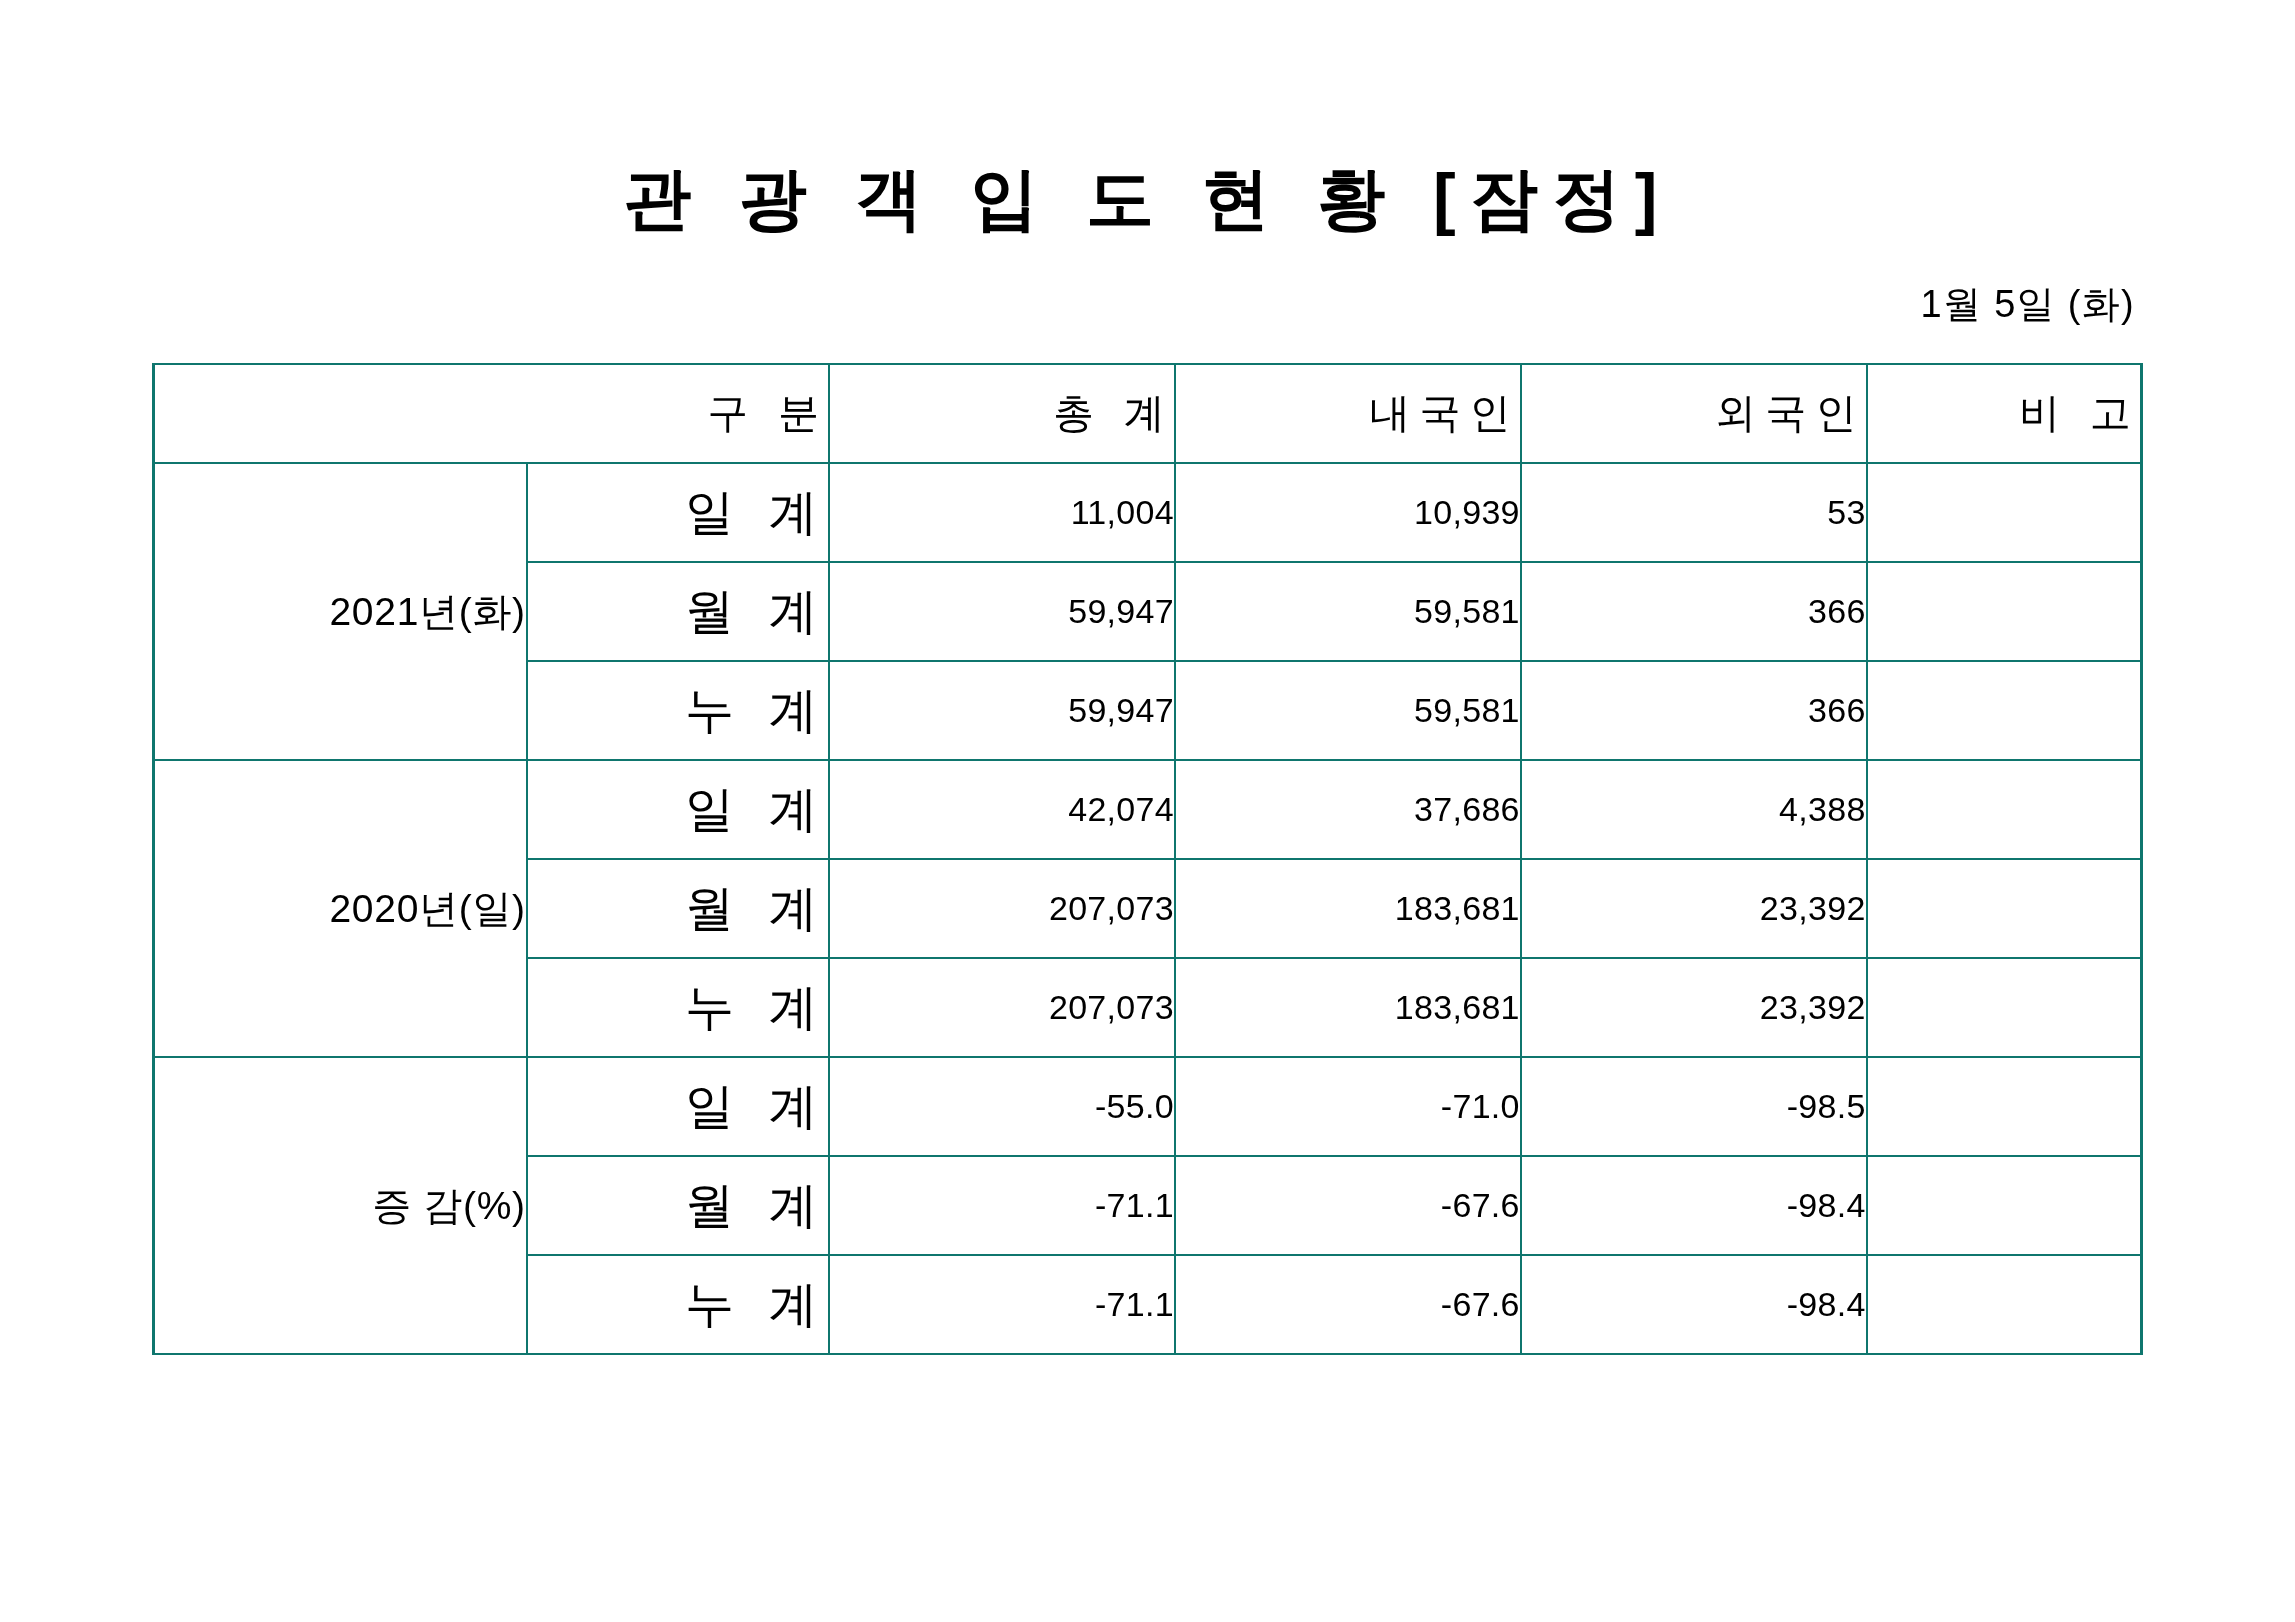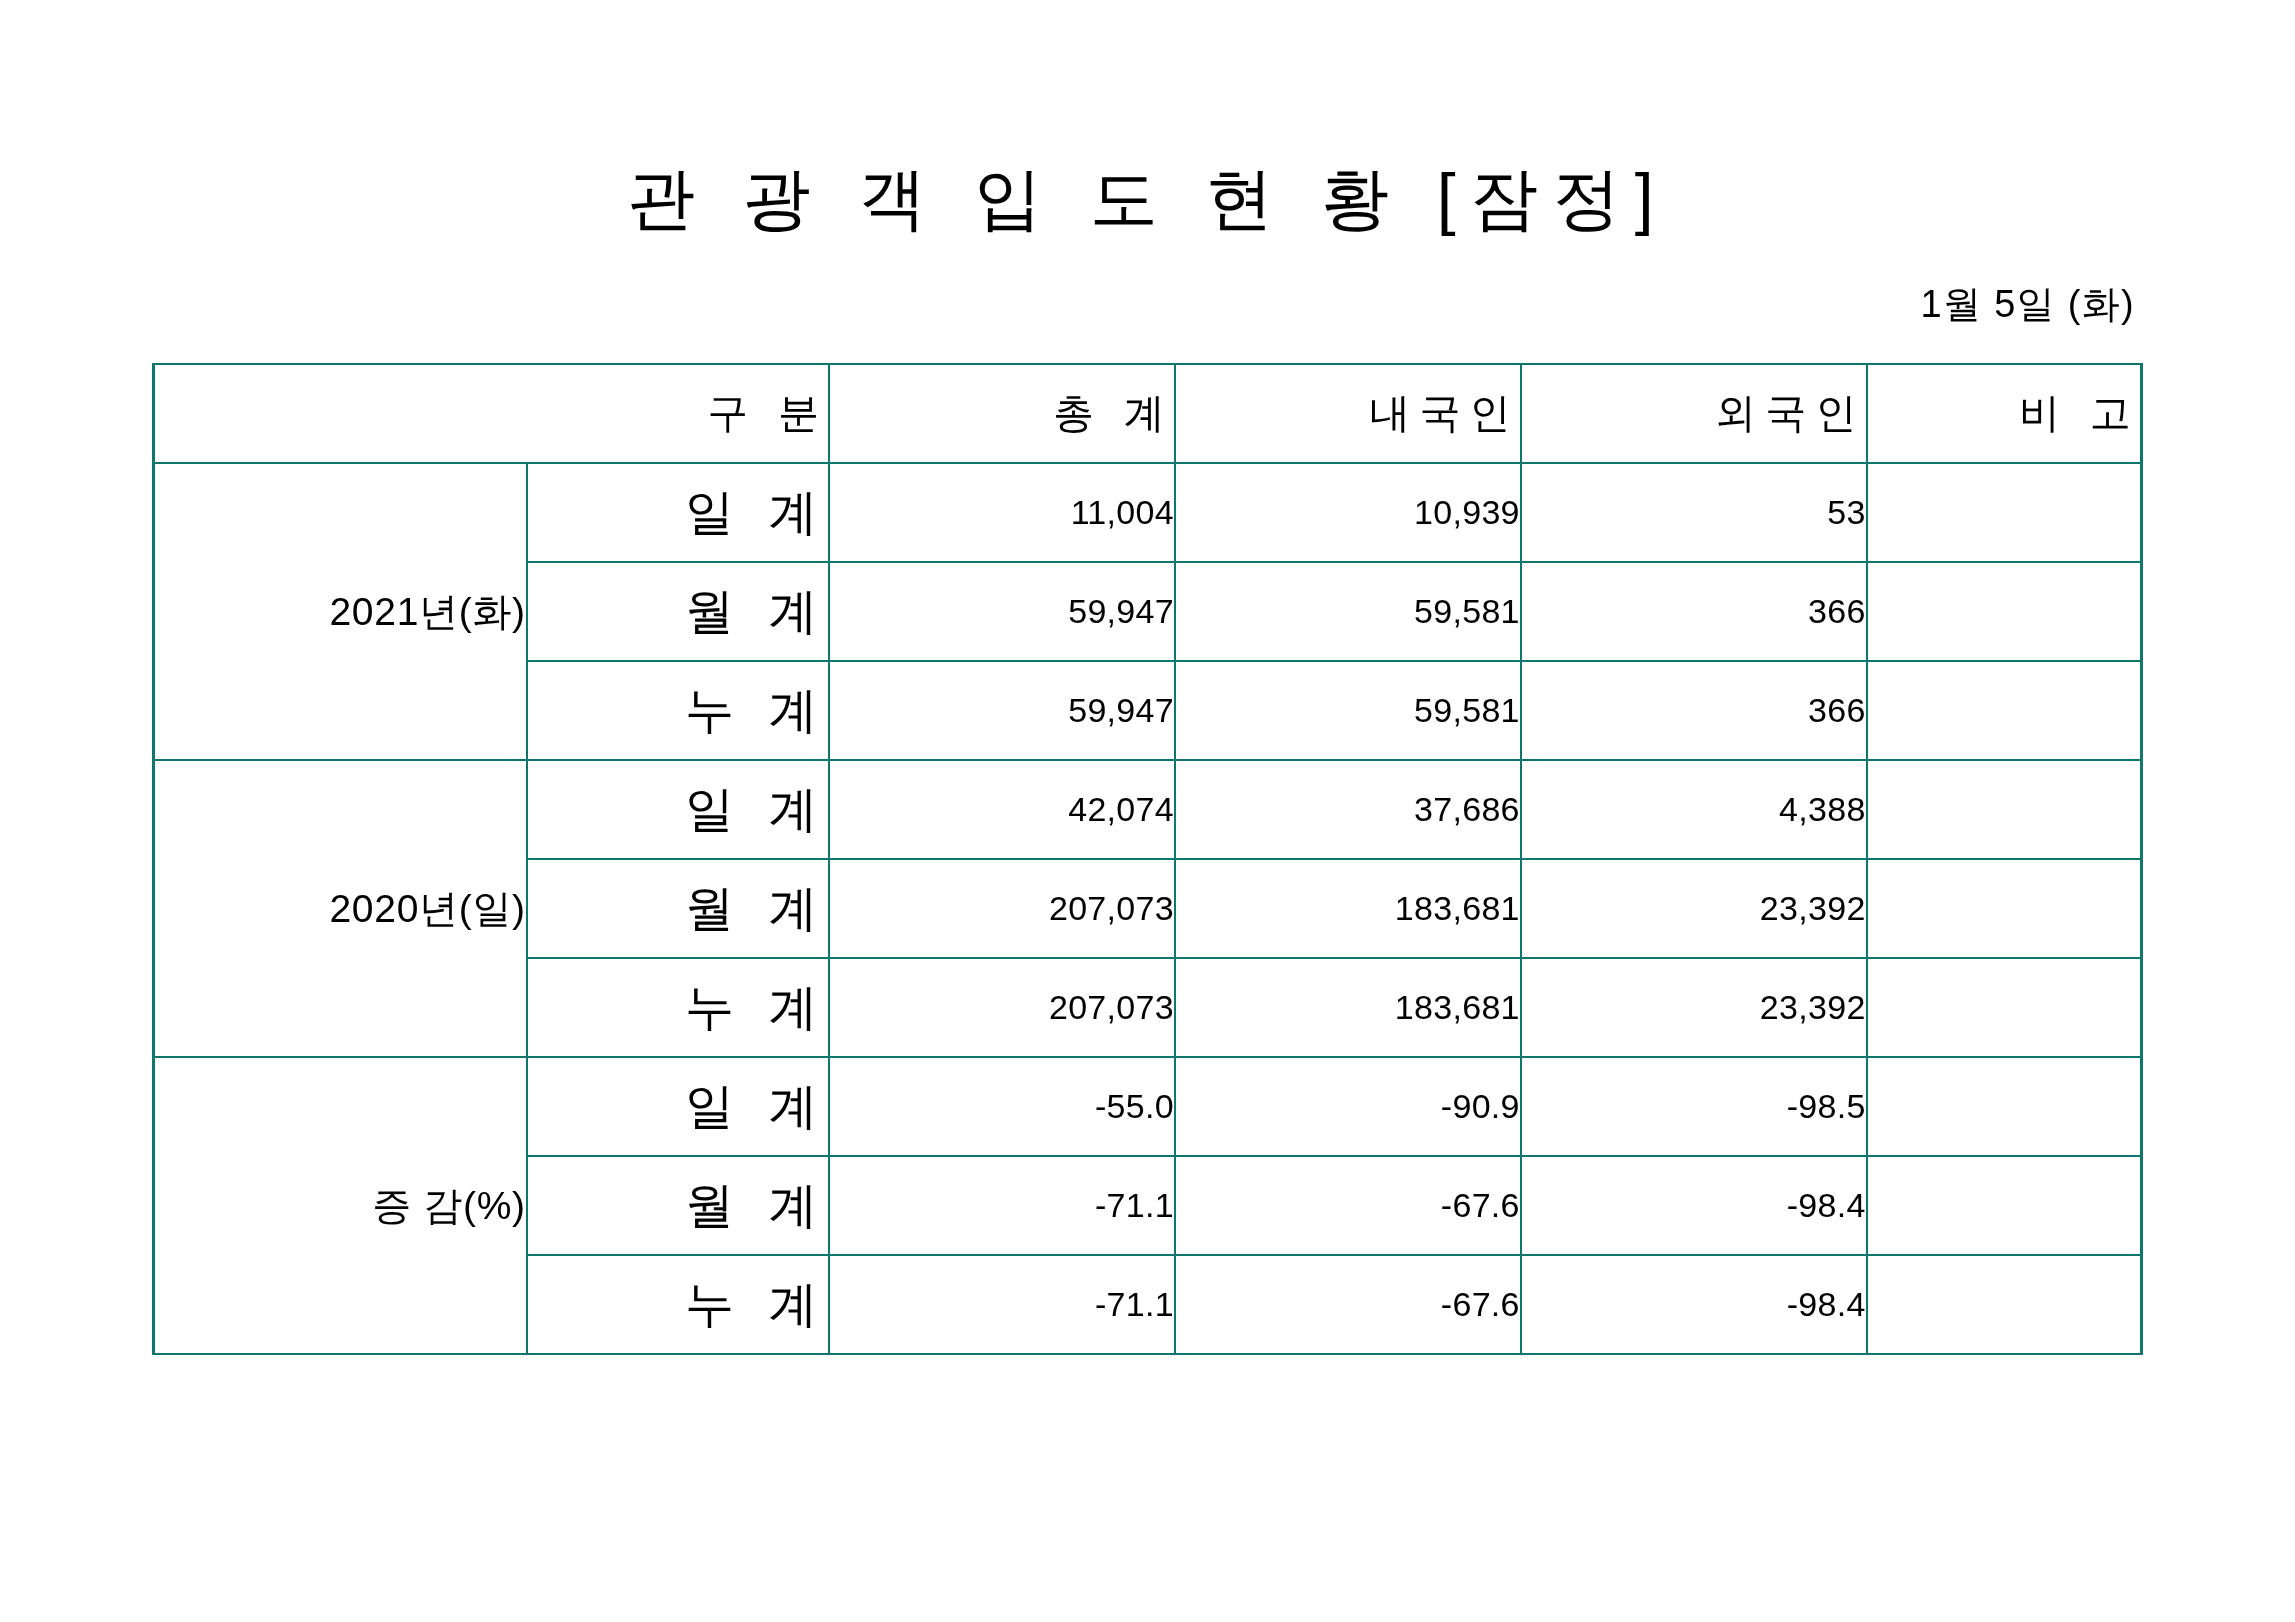--- a/index.html
+++ b/index.html
@@ -17,21 +17,21 @@
   .page {
     position: relative;
     width: 2295px;
     height: 1623px;
     box-sizing: border-box;
     padding: 0;
   }
   .title {
     text-align: center;
     font-size: 68px;
-    font-weight: 400;
+    font-weight: 700;
     letter-spacing: 14.4px;
     margin: 0;
     padding-top: 164px;
     line-height: 1;
     white-space: pre;
   }
   .date-line {
     text-align: right;
     font-size: 38px;
     font-weight: 400;
@@ -176,21 +176,21 @@
           <td class="num-cell">207,073</td>
           <td class="num-cell">183,681</td>
           <td class="num-cell">23,392</td>
           <td class="note-cell col-right"></td>
         </tr>
 
         <tr class="thick-top">
           <td class="group-cell col-left" rowspan="3">증 감(%)</td>
           <td class="sub-cell">일 계</td>
           <td class="num-cell">-55.0</td>
-          <td class="num-cell">-90.9</td>
+          <td class="num-cell">-71.0</td>
           <td class="num-cell">-98.5</td>
           <td class="note-cell col-right"></td>
         </tr>
         <tr>
           <td class="sub-cell">월 계</td>
           <td class="num-cell">-71.1</td>
           <td class="num-cell">-67.6</td>
           <td class="num-cell">-98.4</td>
           <td class="note-cell col-right"></td>
         </tr>

